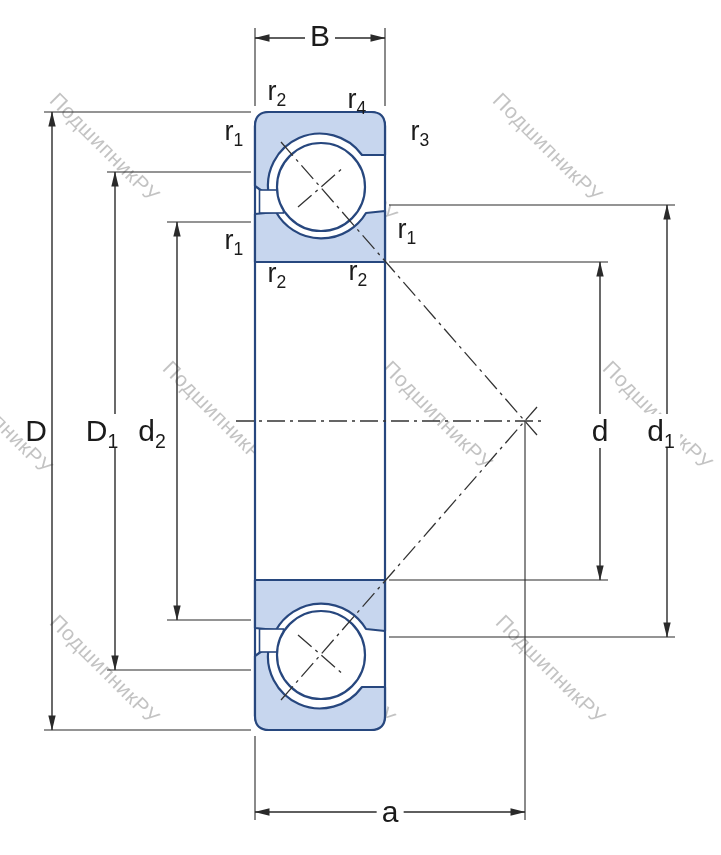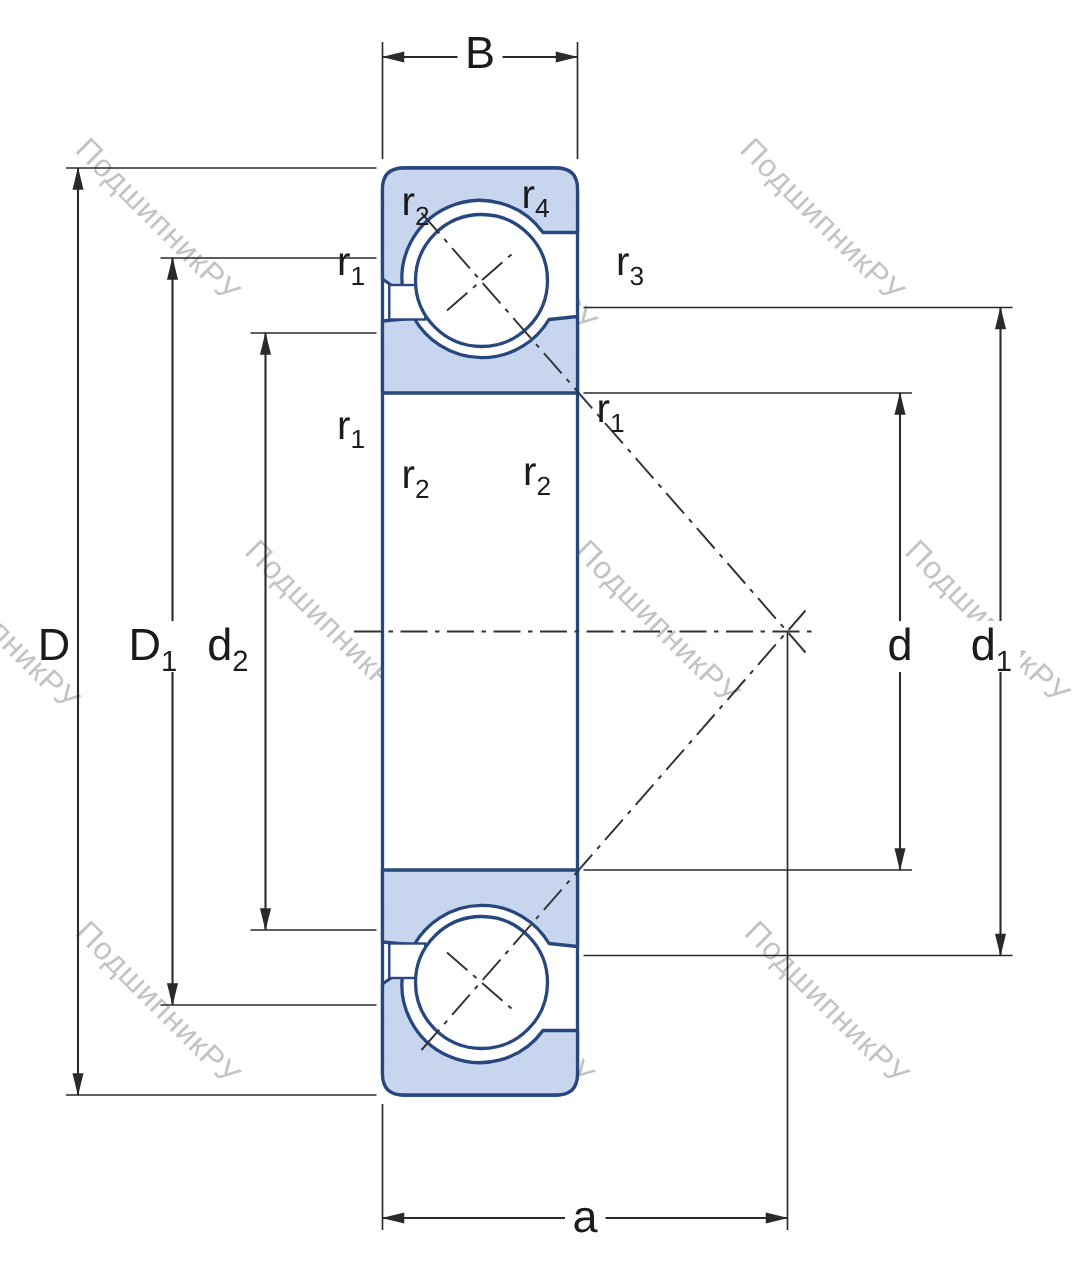--- a/index.html
+++ b/index.html
@@ -22,21 +22,21 @@
   .dim {stroke:#2a2a2a;stroke-width:1.4;}
   .ext {stroke:#2a2a2a;stroke-width:1.1;}
   .cl  {stroke:#333333;stroke-width:1.3;stroke-dasharray:18 5 3 5;fill:none;}
   
   .dim-label{
     position:absolute;transform:translate(-50%,-50%);
     font-size:30px;color:#1b1b1b;line-height:1;white-space:nowrap;
   }
   .dim-label sub{font-size:0.65em;line-height:0;}
   .bg{background:#ffffff;padding:2px 5px;}
-  .r{font-size:27px;margin-top:44px;}
+  .r{font-size:27px;}
 </style>
 </head>
 <body>
 
 <div class="wm" style="left:62px;top:88px">ПодшипникРУ</div>
 <div class="wm" style="left:300px;top:108px">ПодшипникРУ</div>
 <div class="wm" style="left:505px;top:88px">ПодшипникРУ</div>
 <div class="wm" style="left:-45px;top:360px">ПодшипникРУ</div>
 <div class="wm" style="left:175px;top:356px">ПодшипникРУ</div>
 <div class="wm" style="left:395px;top:356px">ПодшипникРУ</div>
@@ -101,19 +101,19 @@
 
 <div class="dim-label bg" style="left:320px;top:36px"><span>B</span></div>
 <div class="dim-label bg" style="left:390px;top:812px"><span>a</span></div>
 <div class="dim-label" style="left:36px;top:431px"><span>D</span></div>
 <div class="dim-label bg" style="left:102px;top:431px"><span>D</span><sub>1</sub></div>
 <div class="dim-label bg" style="left:152px;top:431px"><span>d</span><sub>2</sub></div>
 <div class="dim-label bg" style="left:600px;top:431px"><span>d</span></div>
 <div class="dim-label bg" style="left:661px;top:431px"><span>d</span><sub>1</sub></div>
 
 <div class="dim-label r" style="left:277px;top:91px"><span>r</span><sub>2</sub></div>
-<div class="dim-label r" style="left:357px;top:86px"><span>r</span><sub>4</sub></div>
+<div class="dim-label r" style="left:357px;top:99px"><span>r</span><sub>4</sub></div>
 <div class="dim-label r" style="left:234px;top:131px"><span>r</span><sub>1</sub></div>
 <div class="dim-label r" style="left:420px;top:131px"><span>r</span><sub>3</sub></div>
 <div class="dim-label r" style="left:234px;top:240px"><span>r</span><sub>1</sub></div>
 <div class="dim-label r" style="left:407px;top:229px"><span>r</span><sub>1</sub></div>
 <div class="dim-label r" style="left:277px;top:273px"><span>r</span><sub>2</sub></div>
 <div class="dim-label r" style="left:358px;top:271px"><span>r</span><sub>2</sub></div>
 
 </body></html>

